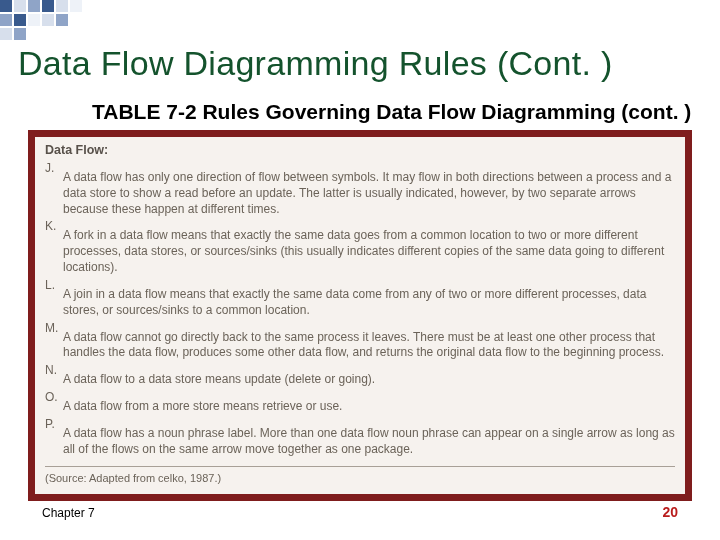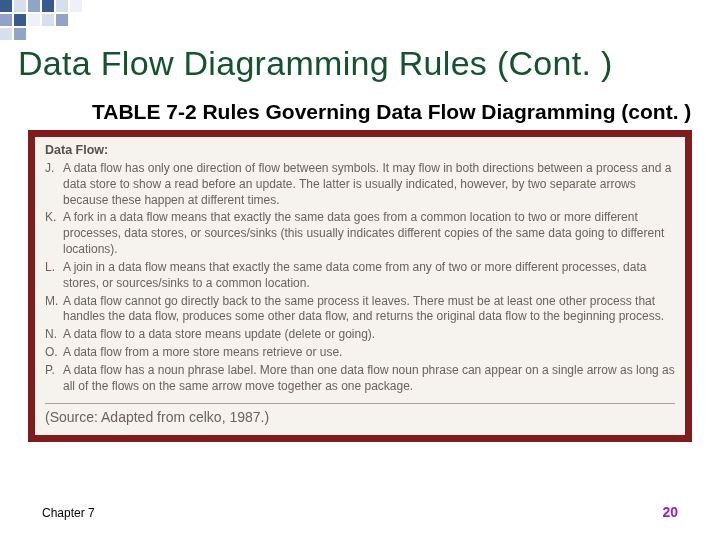--- a/index.html
+++ b/index.html
@@ -67,44 +67,45 @@
     font-size: 12px;
     line-height: 1.32;
     color: #6b6359;
     margin-bottom: 2px;
   }
   .rule-letter {
     flex: 0 0 18px;
   }
   .rule-text {
     flex: 1;
+    margin-top: 9px;
   }
   .source {
     border-top: 1px solid #a8a097;
     margin-top: 8px;
     padding-top: 5px;
     font-family: Verdana, Geneva, sans-serif;
-    font-size: 14px;
+    font-size: 11px;
     color: #6b6359;
   }
   .footer-left {
     position: absolute;
     bottom: 20px;
     left: 42px;
     font-size: 12px;
     color: #000;
     margin-top: 8px;
   }
   .footer-right {
     position: absolute;
     bottom: 20px;
     right: 42px;
     font-size: 14px;
     font-weight: 700;
-    color: #a21caf;
+    color: #b91c1c;
   }
 </style>
 </head>
 <body>
 
 <div class="decoration">
   <div class="deco-row">
     <div class="deco-sq" style="background:#395a8d"></div>
     <div class="deco-sq" style="background:#d7dfec"></div>
     <div class="deco-sq" style="background:#8fa4c7"></div>

